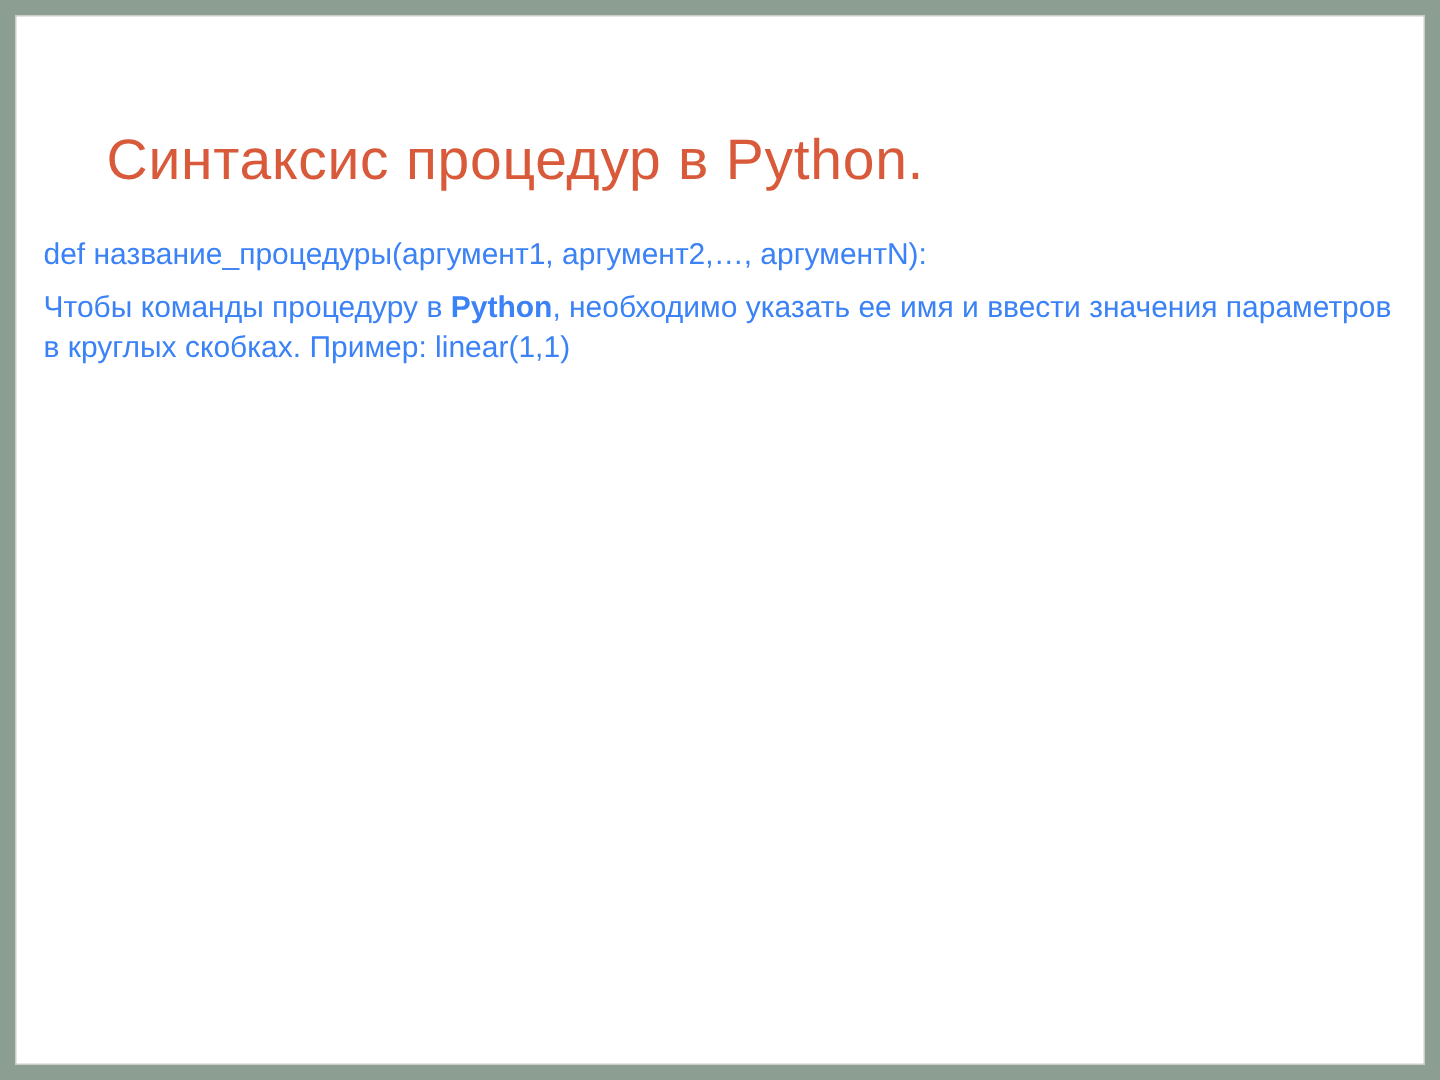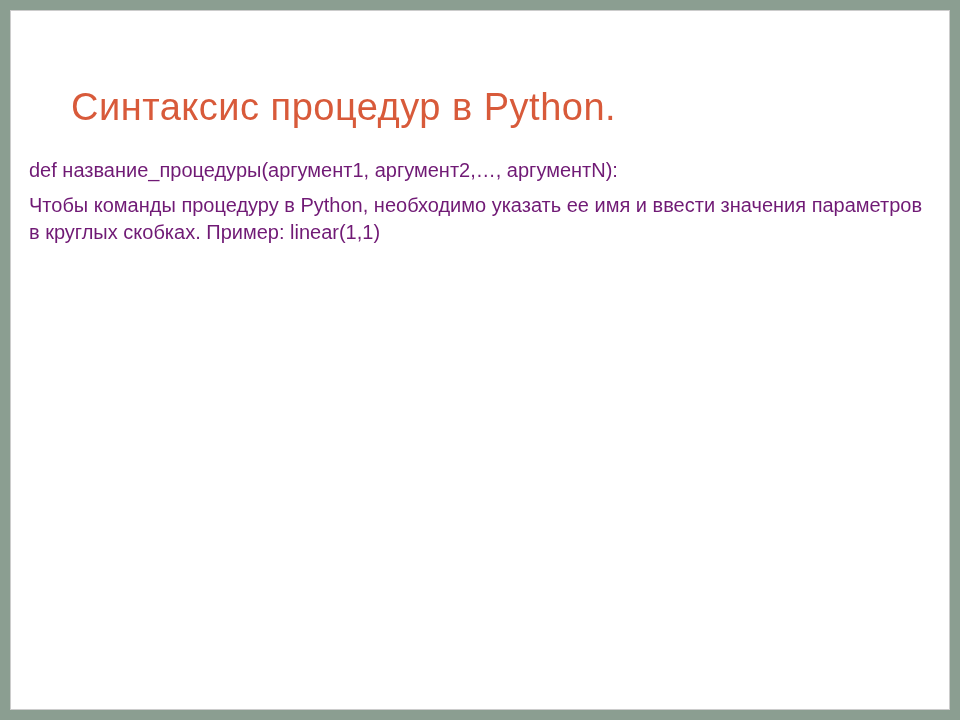--- a/index.html
+++ b/index.html
@@ -26,36 +26,36 @@
     }
     .title {
       color: #d85a3a;
       font-size: 38px;
       font-weight: 400;
       padding: 75px 0 0 60px;
       letter-spacing: 0.5px;
     }
     .content {
       padding: 28px 18px 0 18px;
-      color: #701a75;
+      color: #3b82f6;
       font-size: 20px;
       line-height: 1.35;
     }
     .code-line1 {
       margin-bottom: 2px;
     }
     .code-line2 {
       padding-left: 28px;
       margin-bottom: 40px;
     }
     .para {
       margin-top: 8px;
     }
     .bold {
-      font-weight: 400;
+      font-weight: 700;
     }
   </style>
 </head>
 <body>
 
 <div class="slide">
   <h1 class="title">Синтаксис процедур в Python.</h1>
   <div class="content">
     <div class="code-line1">def название_процедуры(аргумент1, аргумент2,…, аргументN):</div>
     <div class="para">

